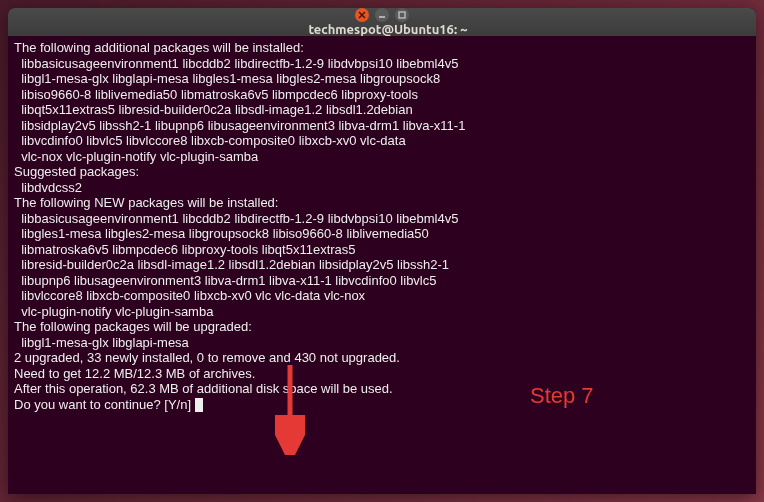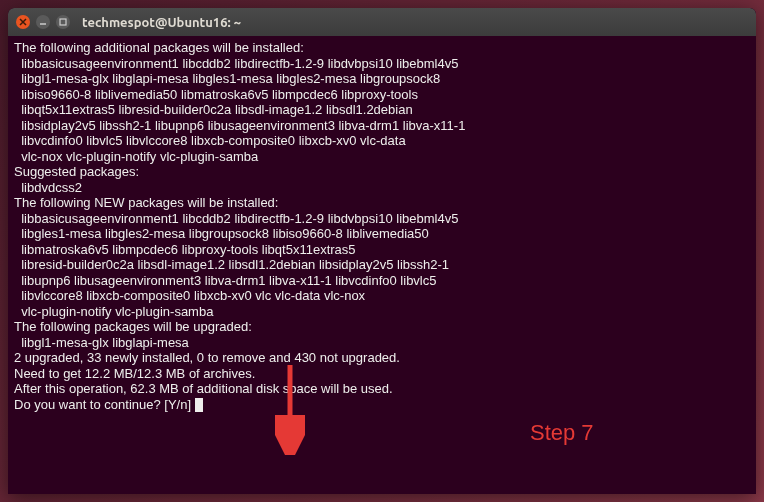--- a/index.html
+++ b/index.html
@@ -26,20 +26,21 @@
       overflow: hidden;
       box-shadow: 0 4px 20px rgba(0,0,0,0.5);
     }
     .titlebar {
       height: 28px;
       background: linear-gradient(to bottom, #4a4a4a 0%, #3c3c3c 100%);
       display: flex;
       align-items: center;
       padding: 0 8px;
       border-radius: 6px 6px 0 0;
+      flex-direction: column;
     }
     .window-controls {
       display: flex;
       gap: 6px;
       align-items: center;
     }
     .window-btn {
       width: 14px;
       height: 14px;
       border-radius: 50%;
@@ -87,21 +88,20 @@
     }
     .annotation-text {
       position: absolute;
       top: 383px;
       left: 530px;
       color: #e53935;
       font-family: Arial, sans-serif;
       font-size: 22px;
       font-weight: normal;
       pointer-events: none;
-      margin-top: 37px;
     }
   </style>
 </head>
 <body>
 
 <div class="window">
   <div class="titlebar">
     <div class="window-controls">
       <div class="window-btn btn-close">
         <svg width="8" height="8" viewBox="0 0 8 8">

